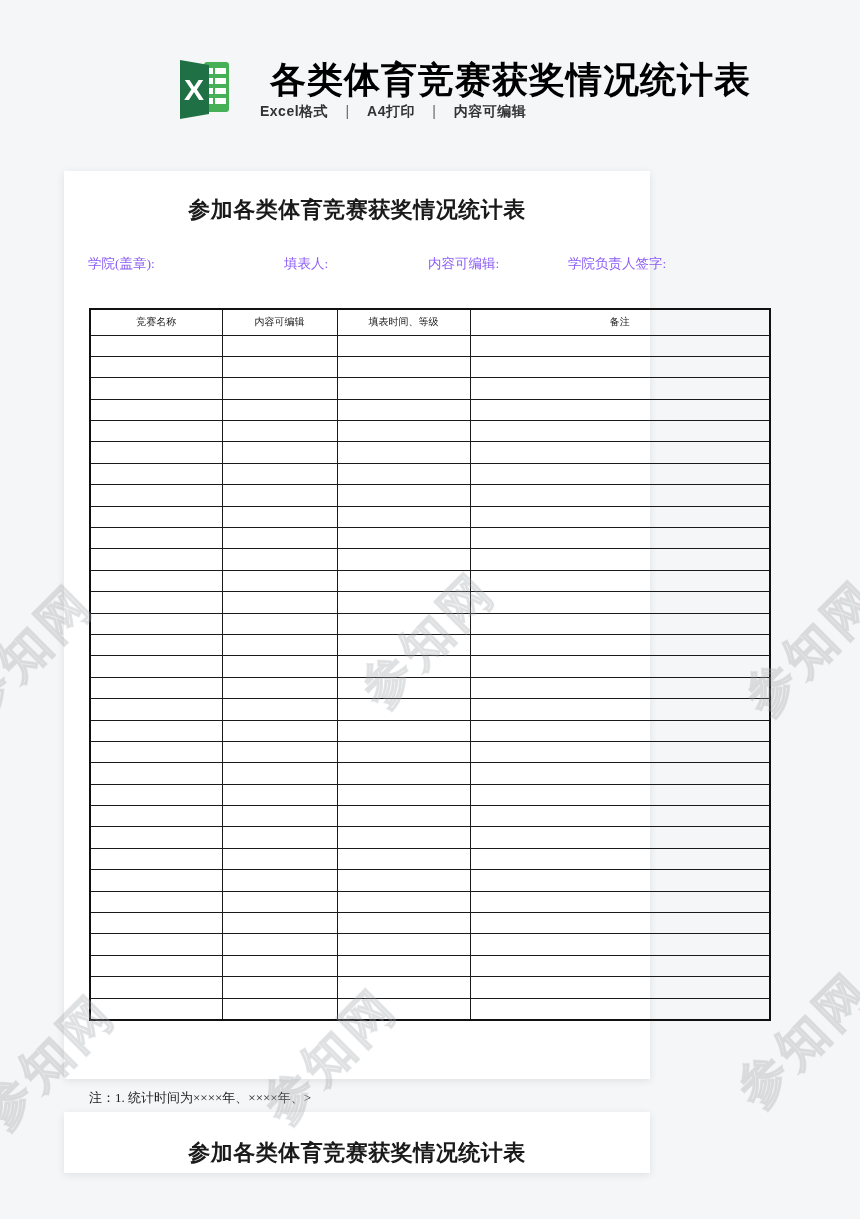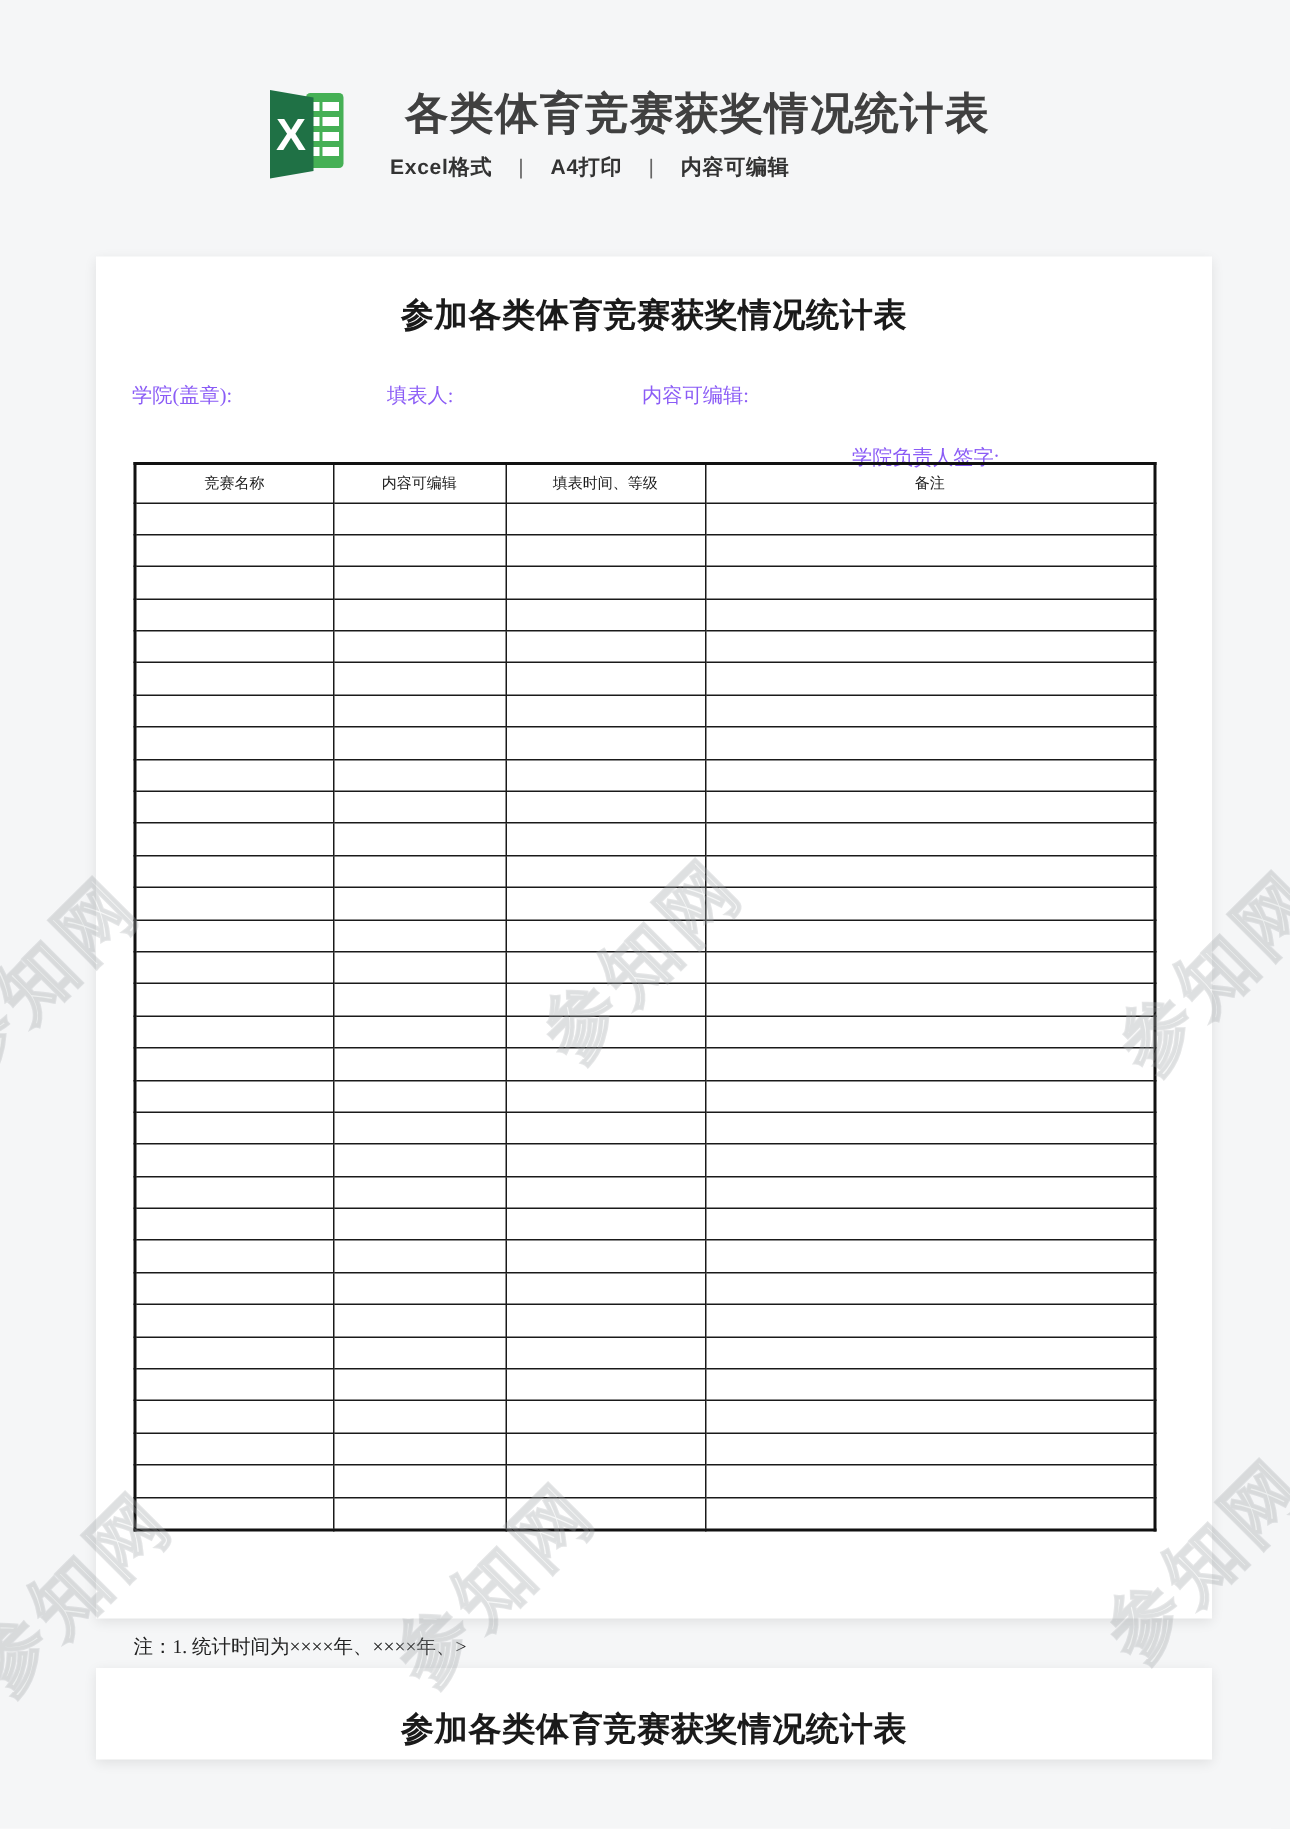--- a/index.html
+++ b/index.html
@@ -10,33 +10,33 @@
     font-family: "Liberation Sans", sans-serif;
     overflow: hidden;
     position: relative;
   }
 
   
   .site-header { position: absolute; left: 0; top: 0; width: 860px; height: 150px; }
   .excel-icon { position: absolute; left: 168px; top: 54px; width: 62px; height: 66px; }
   .hdr-title {
     position: absolute; left: 270px; top: 56px;
-    font-size: 29px; font-weight: bold; color: #404040;
+    font-size: 36px; font-weight: bold; color: #000000;
     letter-spacing: 1px; white-space: nowrap;
   }
   .hdr-sub {
     position: absolute; left: 260px; top: 103px;
     font-size: 14px; font-weight: bold; color: #333;
     letter-spacing: 0.5px; white-space: nowrap;
   }
   .hdr-sub .sep { color: #666; margin: 0 13px; font-weight: normal; }
 
   
   .page-card {
-    position: absolute; left: 64px; width: 744px;
+    position: absolute; left: 64px; width: 586px;
     background: #ffffff;
     box-shadow: 0 2px 8px rgba(0,0,0,0.09);
   }
   .card1 { top: 171px; height: 908px; }
   .card2 { top: 1112px; height: 61px; }
 
   .doc-title {
     position: absolute; left: 0; top: 24px; width: 100%;
     text-align: center;
     font-family: "Liberation Serif", "DejaVu Serif", serif;
@@ -44,23 +44,23 @@
     letter-spacing: 0.5px; white-space: nowrap;
   }
   .card2 .doc-title { top: 26px; }
 
   .field-label {
     position: absolute; top: 84px;
     font-family: "Liberation Serif", "DejaVu Serif", serif;
     font-size: 13.5px; color: #8b5cf6; white-space: nowrap;
   }
   .f0 { left: 24px; }
-  .f1 { left: 194px; }
+  .f1 { left: 220px; }
   .f2 { left: 364px; }
-  .f3 { left: 504px; margin-top: 41px; }
+  .f3 { left: 504px; }
 
   .preview-table {
     position: absolute; left: 25px; top: 137px;
     width: 682px;
     border-collapse: collapse; table-layout: fixed;
     border: 2px solid #111;
   }
   .preview-table th, .preview-table td {
     border: 1px solid #1a1a1a;
     padding: 0; margin: 0;

